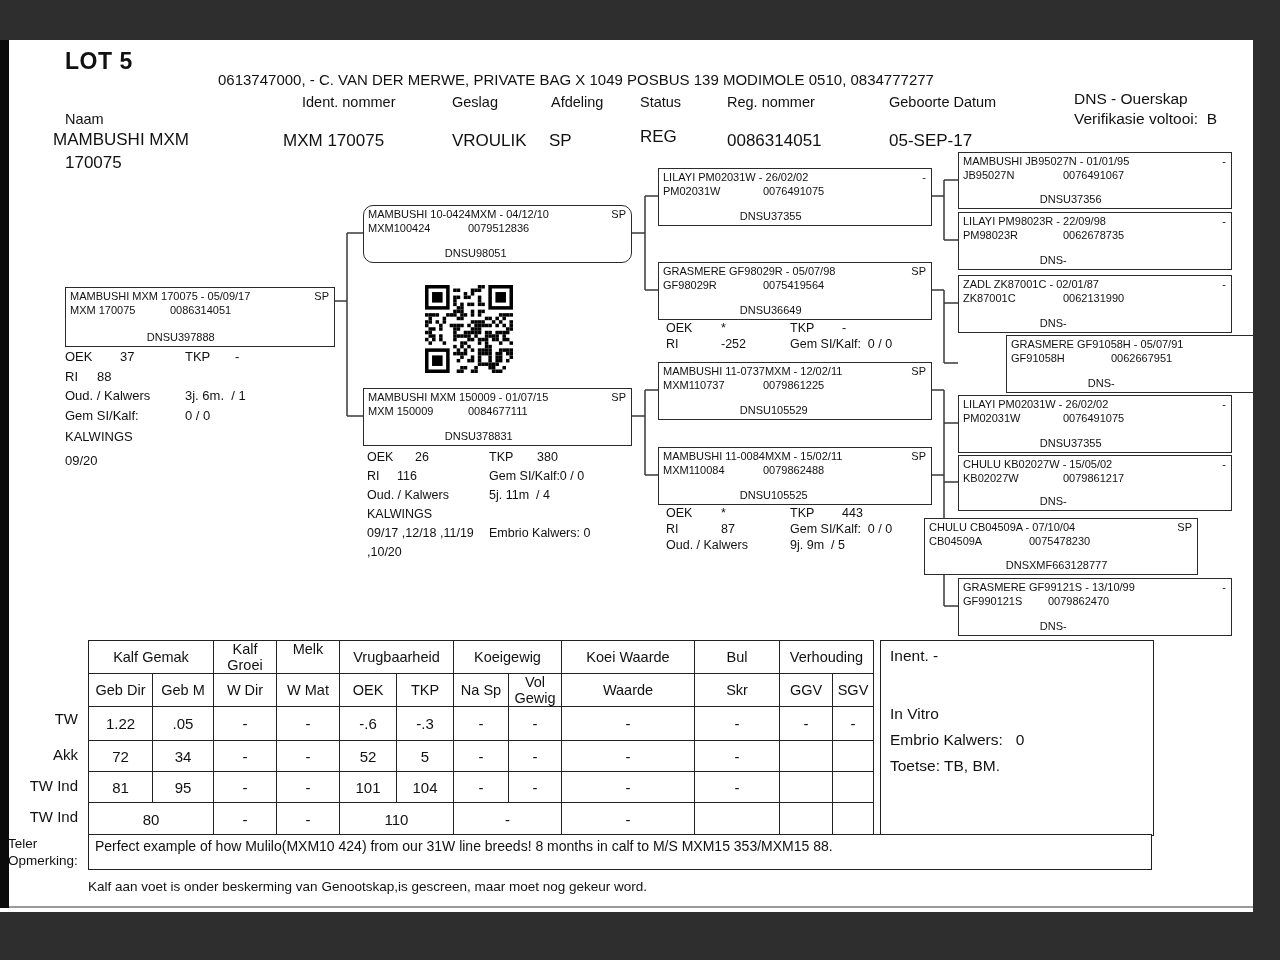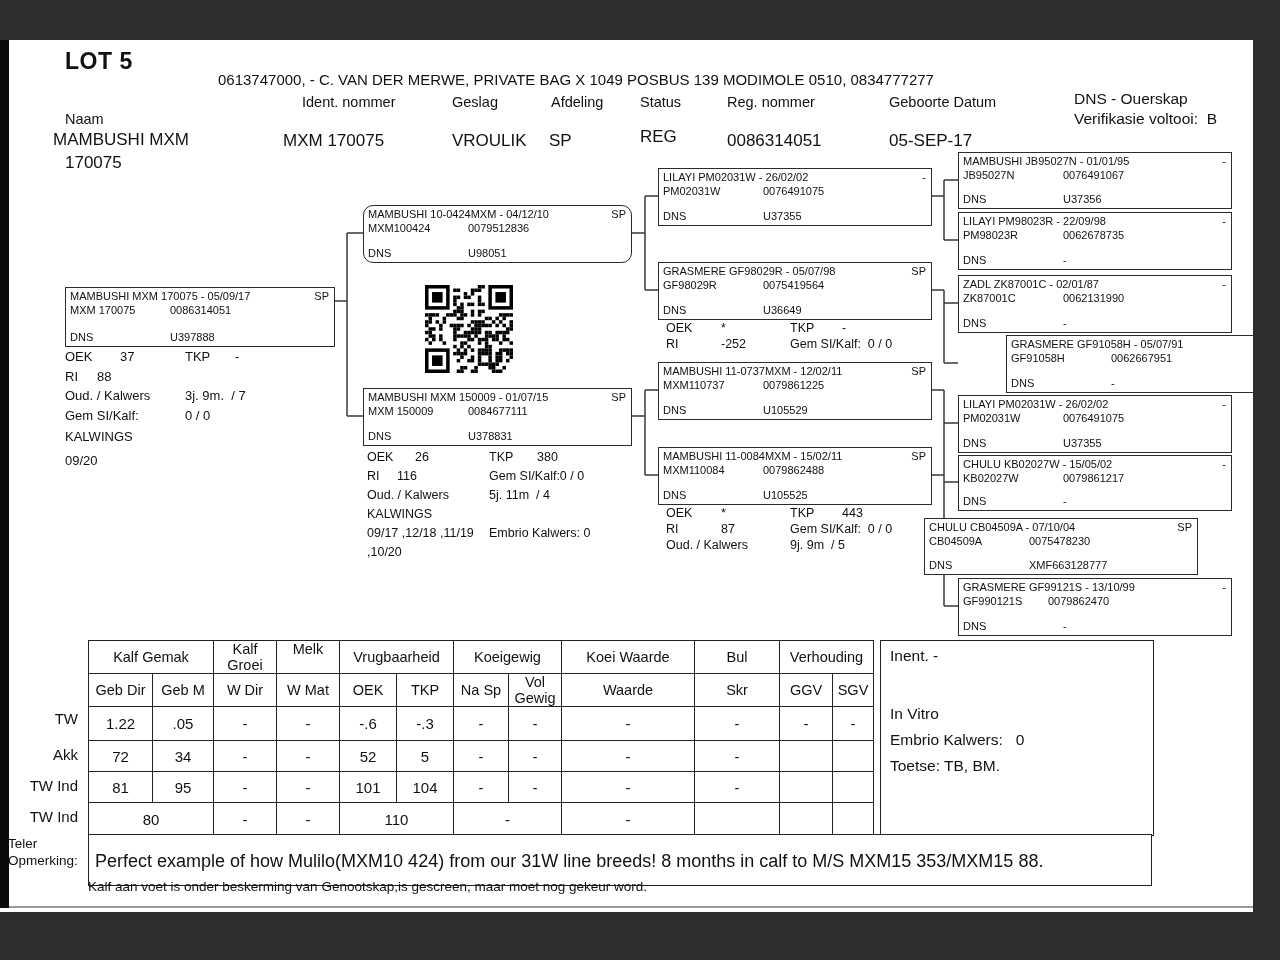--- a/index.html
+++ b/index.html
@@ -17,40 +17,40 @@
   .lot{font-size:23px;font-weight:bold;letter-spacing:.5px;}
   .contact{font-size:15px;}
   .hlabel{font-size:14.5px;}
   .hvalue{font-size:17px;}
   
   .pbox{position:absolute;border:1.5px solid #2b2b2b;background:#fff;font-size:11px;line-height:13px;}
   .pb-top{display:flex;justify-content:space-between;padding:2px 5px 0 4px;}
   .pb-id{display:flex;padding:1px 4px 0 4px;}
   .pb-id .k{display:inline-block;width:100px;}
   .pb-dns{position:absolute;left:4px;right:5px;bottom:2px;display:flex;}
-  .pb-dns .k{display:inline-block;width:100px;}
+  .pb-dns .k{display:inline-block;width:100px;text-align:right;}
   
   .stat{position:absolute;font-size:13px;line-height:19.5px;}
   .stat-sm{position:absolute;font-size:12.5px;line-height:16px;}
   .iw{display:inline-block;}
   
   svg.conn{position:absolute;left:0;top:0;pointer-events:none;}
   
   table.perf{position:absolute;left:88px;top:640px;border-collapse:collapse;table-layout:fixed;}
   table.perf th, table.perf td{border:1.5px solid #222;font-weight:normal;text-align:center;
      font-size:14.5px;padding:0;background:#fff;}
   table.perf td{font-size:15px;}
   .rowlab{font-size:15px;text-align:right;width:66px;}
   .inent{position:absolute;left:880px;top:640px;width:272px;height:194px;border:1.5px solid #222;background:#fff;}
   .inent .t{position:absolute;left:9px;top:6px;font-size:15.5px;}
   .inent .l1{position:absolute;left:9px;top:64px;font-size:15.5px;}
   .inent .l2{position:absolute;left:9px;top:90px;font-size:15.5px;}
   .inent .l3{position:absolute;left:9px;top:116px;font-size:15.5px;}
-  .remarkbox{position:absolute;left:88px;top:834px;width:1064px;height:52px;border:1.5px solid #222;
-     font-size:18px;padding:16px 6px;box-sizing:border-box;background:#fff;}
+  .remarkbox{position:absolute;left:88px;top:834px;width:1064px;height:36px;border:1.5px solid #222;
+     font-size:14px;padding:3px 6px;box-sizing:border-box;background:#fff;}
   .note{font-size:13.5px;}
 </style>
 </head>
 <body>
 
 <div class="stage">
 
   <svg class="conn" width="1280" height="960">
     <path d="M333,301 H347 M347,233 V416 M347,233 H363 M347,416 H363
              M630,233 H645 M645,196 V290 M645,196 H658 M645,290 H658
@@ -518,21 +518,21 @@
       </div>
     <div class="pb-dns">
         <span class="k">DNS</span>
         <span>-</span>
       </div>
   </div>
 
   <div class="stat" style="left:65px;top:347px;width:280px;">
     <div><span class="iw" style="width:55px">OEK</span><span class="iw" style="width:65px">37</span><span class="iw" style="width:50px">TKP</span><span>-</span></div>
     <div><span class="iw" style="width:32px">RI</span><span>88</span></div>
-    <div><span class="iw" style="width:120px">Oud. / Kalwers</span><span class="pre">3j. 9m.  / 7</span></div>
+    <div><span class="iw" style="width:120px">Oud. / Kalwers</span><span class="pre">3j. 6m.  / 1</span></div>
     <div><span class="iw" style="width:120px">Gem SI/Kalf:</span><span>0 / 0</span></div>
     <div style="margin-top:2px;">KALWINGS</div>
     <div style="margin-top:4px;">09/20</div>
   </div>
 
   <div class="stat-sm" style="left:367px;top:448px;width:125px;line-height:19px;">
     <div><span class="iw" style="width:48px">OEK</span><span>26</span></div>
     <div><span class="iw" style="width:30px">RI</span><span>116</span></div>
     <div>Oud. / Kalwers</div>
     <div>KALWINGS</div>

